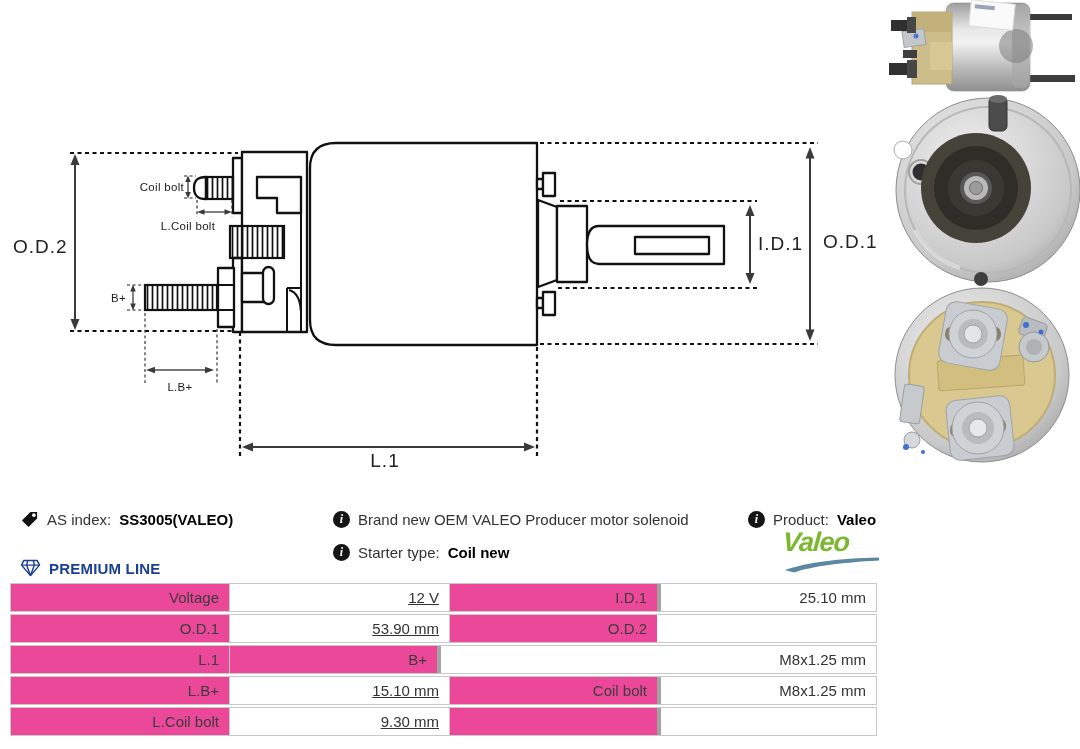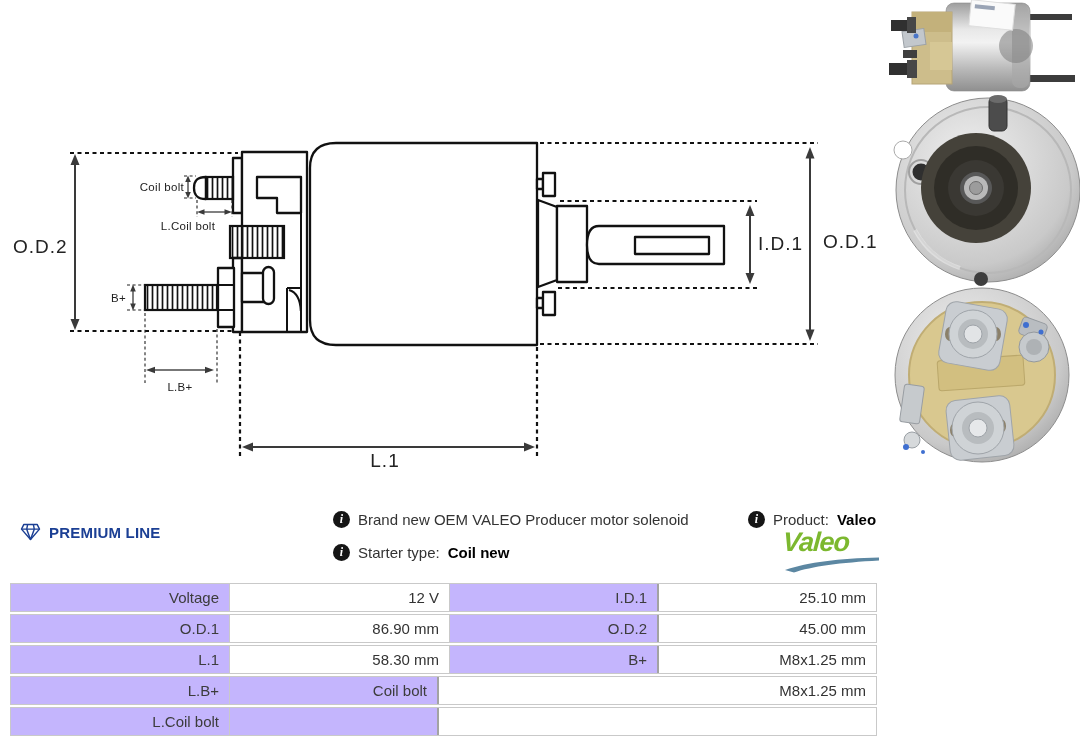--- a/index.html
+++ b/index.html
@@ -32,26 +32,26 @@
   .premium{color:#1b3f94;font-weight:bold;letter-spacing:.2px;}
   .logo-wrap{position:absolute;left:783px;top:528px;width:104px;height:46px;}
   .logo-text{display:block;font-size:27px;font-weight:bold;font-style:italic;color:#7cb82f;
              letter-spacing:-1px;line-height:28px;transform:skewX(-4deg);}
   .logo-swoosh{position:absolute;left:0;top:29px;}
 
   
   .spec-table{position:absolute;left:10px;top:583px;width:867px;}
   .spec-row{display:flex;height:29px;border:1px solid #c9c9c9;margin-bottom:2px;background:#fff;box-sizing:border-box;}
   .cell{box-sizing:border-box;height:27px;line-height:27px;font-size:15px;text-align:right;padding-right:10px;overflow:hidden;}
-  .cell.lab{background:#c4b5fd;color:#3c3c3c;}
+  .cell.lab{background:#ec4899;color:#3c3c3c;}
   .cell.val{background:#fff;color:#333;}
   .c1{width:218px;}
-  .c2{width:220px;border-left:1px solid #c9c9c9;}
+  .c2{width:220px;border-left:1px solid #c9c9c9;text-decoration:underline;}
   .c3{width:208px;border-left:1px solid #c9c9c9;}
-  .c4{flex:1;border-left:2px solid #a3a3a3;padding-left:29px;}
+  .c4{flex:1;border-left:4px solid #a3a3a3;padding-left:29px;}
 </style>
 </head>
 <body>
 
 <div class="canvas">
 
   <svg class="diagram" width="890" height="355" viewBox="0 130 890 355">
     <defs>
       <pattern id="hatch" width="5" height="10" patternUnits="userSpaceOnUse">
         <line x1="2.5" y1="0" x2="2.5" y2="10" stroke="#111" stroke-width="1.7"></line>
@@ -237,22 +237,30 @@
         <rect x="902" y="385" width="20" height="38" rx="3" fill="#c6cacd" stroke="#989da2"></rect>
       </g>
       <circle cx="912" cy="440" r="8" fill="#d6d9db" stroke="#9aa0a5"></circle>
       <circle cx="1026" cy="325" r="3" fill="#3f6fd0"></circle>
       <circle cx="1041" cy="332" r="2.5" fill="#3f6fd0"></circle>
       <circle cx="906" cy="447" r="3" fill="#3f6fd0"></circle>
       <circle cx="923" cy="452" r="2" fill="#3f6fd0"></circle>
     </g>
   </svg>
 
-
-  <div class="info-item" style="left:20px;top:522px;">
+  <div class="info-item" style="left:20px;top:509px;">
+    <svg width="19" height="19" viewBox="0 0 20 20">
+      <path d="M2,11 L11,2 H18 V9 L9,18 Z" fill="#111"></path>
+      <circle cx="14.6" cy="5.4" r="1.9" fill="#fff"></circle>
+    </svg>
+    <span>AS index:</span>
+    <b>SS3005(VALEO)</b>
+  </div>
+
+  <div class="info-item" style="left:20px;top:558px;">
     <svg width="21" height="18" viewBox="0 0 22 19">
       <g fill="none" stroke="#1b3f94" stroke-width="1.5" stroke-linejoin="round">
         <path d="M4,1.5 H18 L20.5,6.5 L11,17.5 L1.5,6.5 Z"></path>
         <path d="M1.5,6.5 H20.5 M8,1.5 L7,6.5 L11,17.5 M14,1.5 L15,6.5 L11,17.5"></path>
       </g>
     </svg>
     <span class="premium">PREMIUM LINE</span>
   </div>
 
   <div class="info-item" style="left:333px;top:509px;">
@@ -281,35 +289,35 @@
 
   <div class="spec-table">
     <div class="spec-row">
       <div class="cell lab c1">Voltage</div>
       <div class="cell val c2">12 V</div>
       <div class="cell lab c3">I.D.1</div>
       <div class="cell val c4">25.10 mm</div>
     </div>
     <div class="spec-row">
       <div class="cell lab c1">O.D.1</div>
-      <div class="cell val c2">86.90 mm</div>
+      <div class="cell val c2">53.90 mm</div>
       <div class="cell lab c3">O.D.2</div>
-      <div class="cell val c4">45.00 mm</div>
     </div>
     <div class="spec-row">
       <div class="cell lab c1">L.1</div>
-      <div class="cell val c2">58.30 mm</div>
       <div class="cell lab c3">B+</div>
       <div class="cell val c4">M8x1.25 mm</div>
     </div>
     <div class="spec-row">
       <div class="cell lab c1">L.B+</div>
+      <div class="cell val c2">15.10 mm</div>
       <div class="cell lab c3">Coil bolt</div>
       <div class="cell val c4">M8x1.25 mm</div>
     </div>
     <div class="spec-row">
       <div class="cell lab c1">L.Coil bolt</div>
+      <div class="cell val c2">9.30 mm</div>
       <div class="cell lab c3"></div>
       <div class="cell val c4"></div>
     </div>
   </div>
 
 </div>
 
 </body></html>

